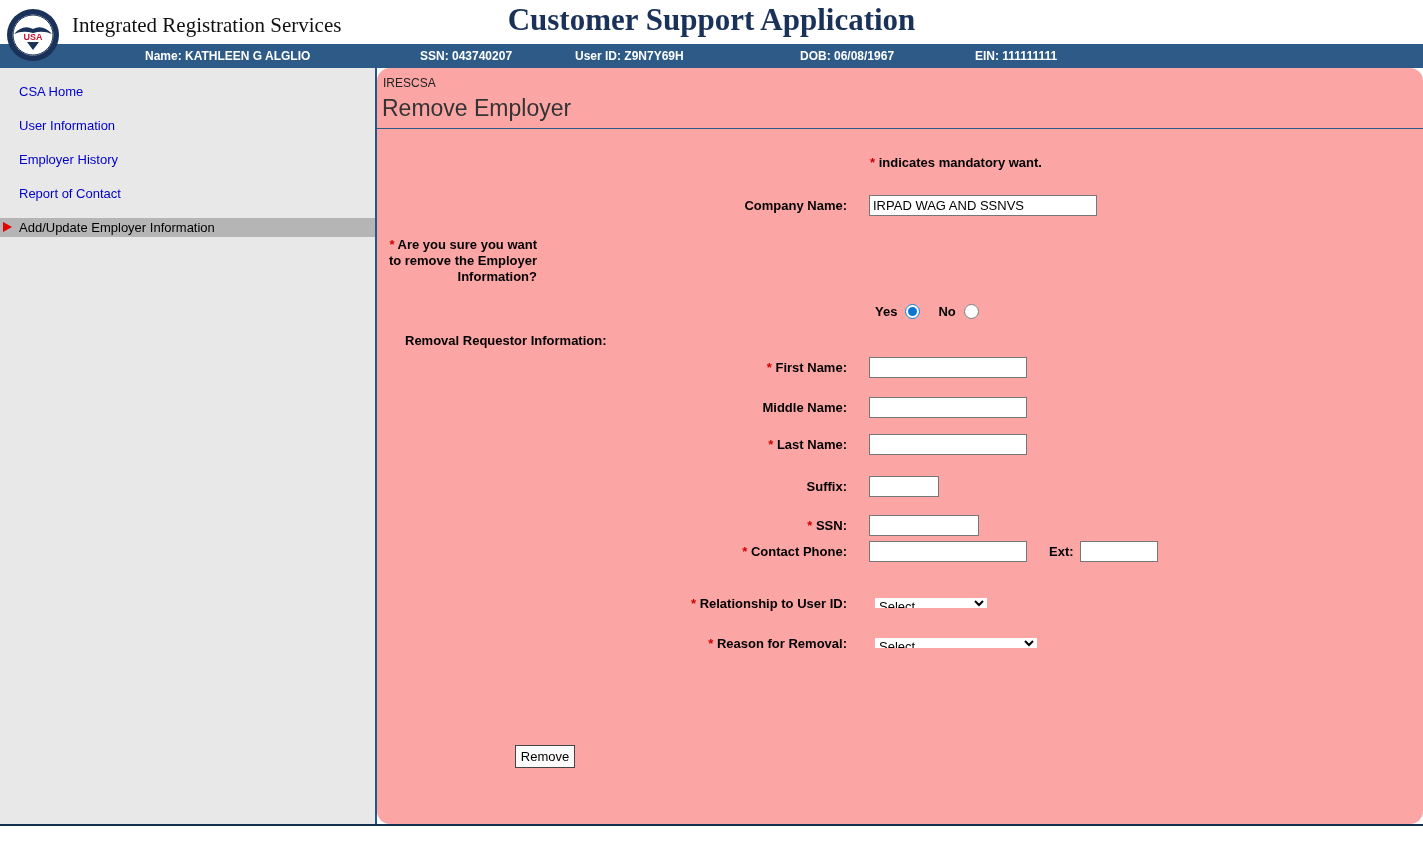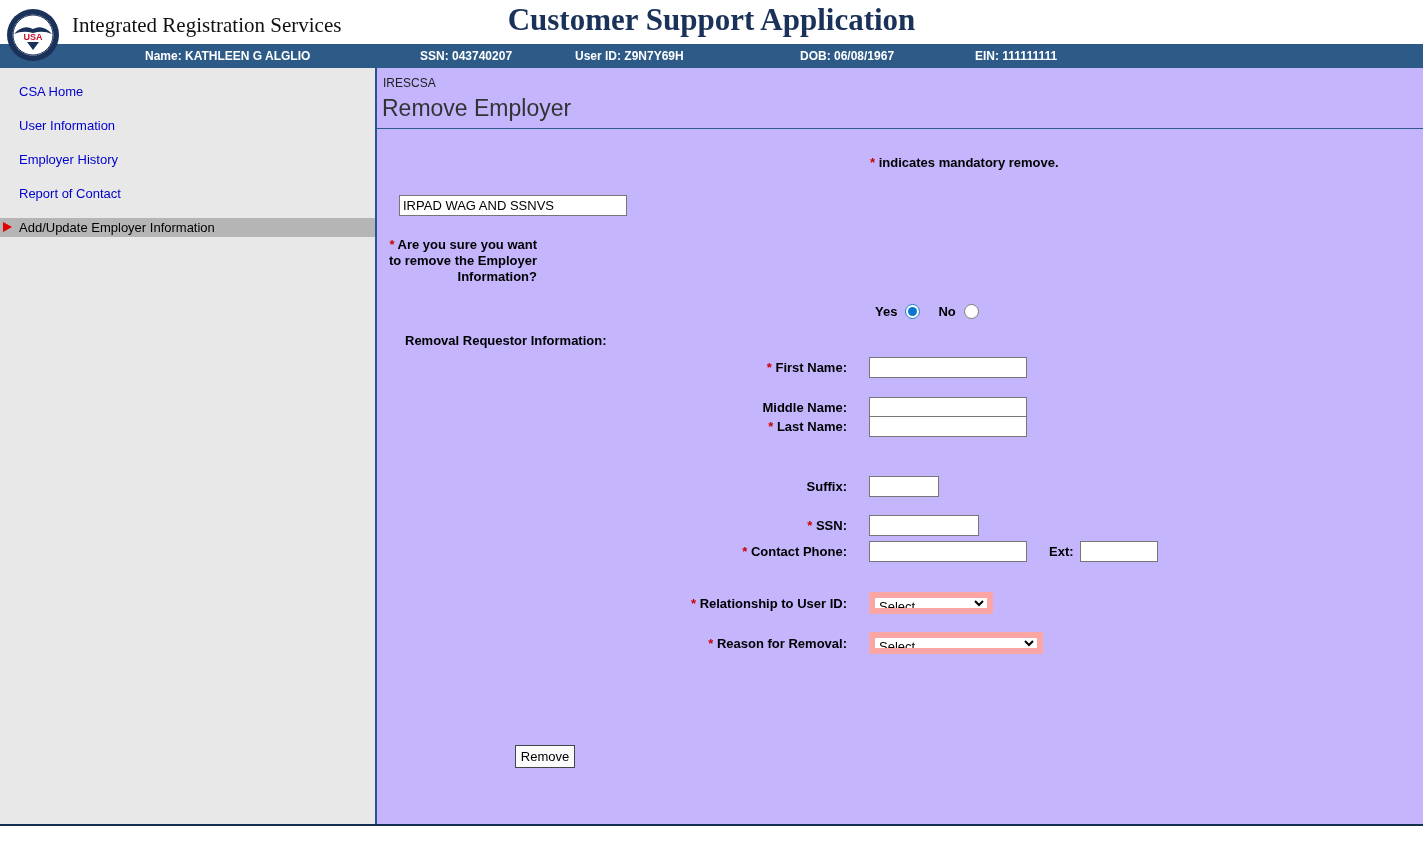--- a/index.html
+++ b/index.html
@@ -42,21 +42,21 @@
     margin-bottom: 15px; padding-left: 19px; font-size: 13px; white-space: nowrap;
   }
   .nav-link { color: #0000cc; cursor: pointer; }
   .nav-item.active { background: #b5b5b5; color: #000; cursor: pointer; }
   .nav-arrow {
     position: absolute; left: 3px; top: 4px; width: 0; height: 0;
     border-left: 9px solid #e30000;
     border-top: 5.5px solid transparent; border-bottom: 5.5px solid transparent;
   }
 
-  .main { position: relative; flex: 1; background: #c4b5fd; }
+  .main { position: relative; flex: 1; background: #fca5a5; border-radius: 13px; }
 
   .app-code { position: absolute; left: 6px; top: 8px; font-size: 12px; color: #222; }
   .page-title { position: absolute; left: 5px; top: 27px; font-size: 23px; color: #333; }
   .main-divider { position: absolute; left: 0; right: 0; top: 60px; border-top: 1px solid #2d5a87; }
 
   
   .bold13 { font-size: 13px; font-weight: bold; color: #000; }
   .req { color: #cc0000; font-weight: bold; }
 
   .mandatory-note { position: absolute; left: 493px; top: 87px; }
@@ -142,23 +142,24 @@
     </div>
   </div>
 
   <div class="main">
 
     <div class="app-code">IRESCSA</div>
     <div class="page-title">Remove Employer</div>
     <div class="main-divider"></div>
 
     <div class="mandatory-note bold13"><span class="req">*</span>
-      <span>indicates mandatory remove.</span></div>
+      <span>indicates mandatory want.</span></div>
 
     <div class="form-row" style="top:126px">
+      <span class="row-label"><span>Company Name:</span></span>
       <input class="text-input w196 control" type="text" value="IRPAD WAG AND SSNVS" style="">
     </div>
 
     <div class="question"><span class="req">*</span>
       <span>Are you sure you want to remove the Employer Information?</span></div>
 
     <div class="radio-row">
       <span>Yes</span>
       <input type="radio" name="confirm" checked="" style="">
       <span class="no-label">No</span>
@@ -171,21 +172,21 @@
       <span class="row-label"><span class="req">*</span>
         <span>First Name:</span></span>
       <input class="text-input control" type="text" style="">
     </div>
 
     <div class="form-row" style="top:328px">
       <span class="row-label"><span>Middle Name:</span></span>
       <input class="text-input control" type="text" style="">
     </div>
 
-    <div class="form-row" style="top:347px">
+    <div class="form-row" style="top:365px">
       <span class="row-label"><span class="req">*</span>
         <span>Last Name:</span></span>
       <input class="text-input control" type="text" style="">
     </div>
 
     <div class="form-row" style="top:407px">
       <span class="row-label"><span>Suffix:</span></span>
       <input class="text-input w70 control" type="text" style="">
     </div>
 

